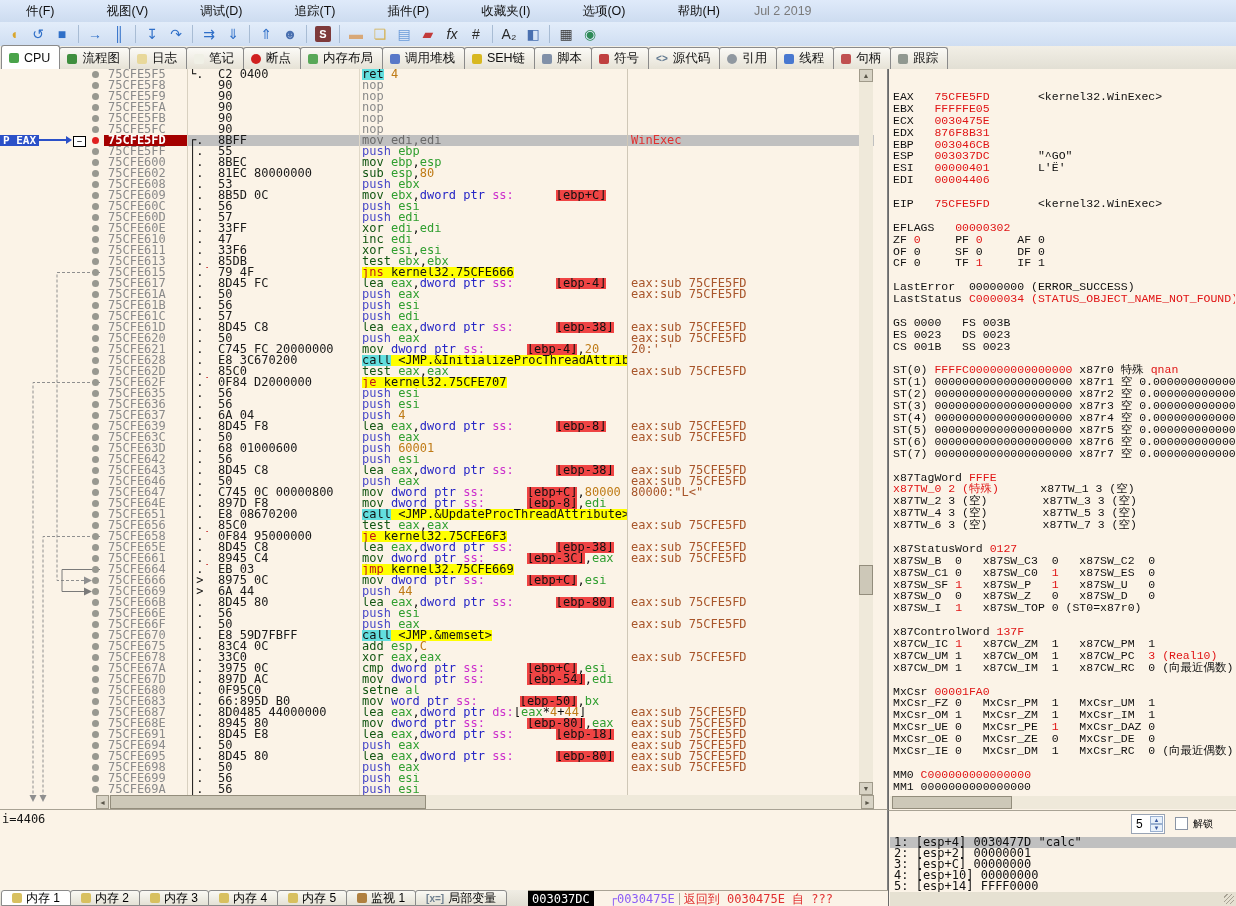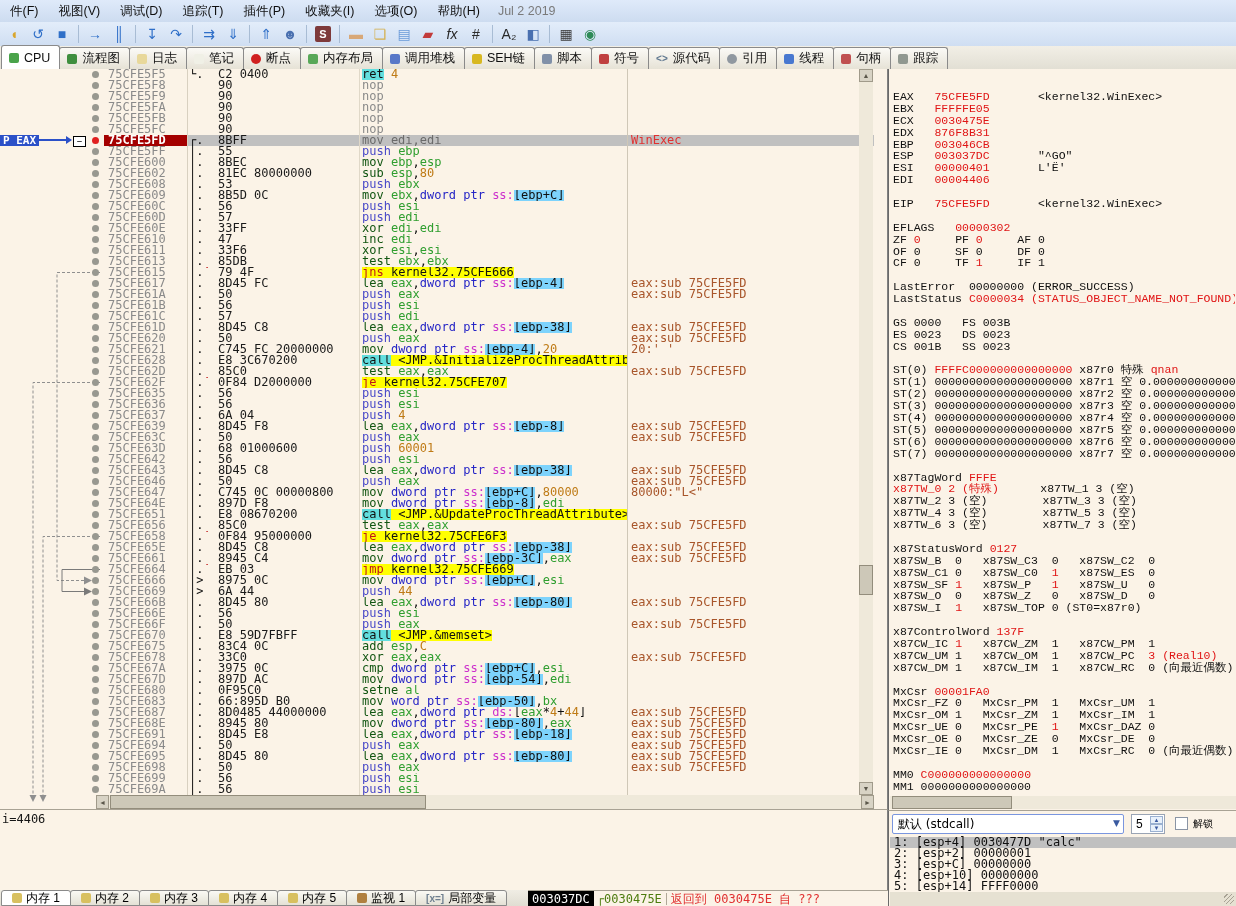--- a/index.html
+++ b/index.html
@@ -3,21 +3,21 @@
 <meta charset="utf-8">
 <style>
   html,body{margin:0;padding:0;}
   body{width:1236px;height:906px;position:relative;overflow:hidden;
        background:#fbf3e7;font-family:"Liberation Sans",sans-serif;
        -webkit-font-smoothing:none;}
   
   #menubar{position:absolute;left:0;top:0;width:1236px;height:22px;
     background:linear-gradient(#dfeafa,#cddcf0);border-bottom:1px solid #9fb6d4;
     display:flex;align-items:center;font-size:12.5px;color:#101010;}
-  .mi{padding:2px 10px;cursor:default;}
+  .mi{padding:2px 26px;cursor:default;}
   #menu-date{color:#7a7a7a;margin-left:8px;}
   #toolbar{position:absolute;left:0;top:22px;width:1236px;height:24px;
     background:linear-gradient(#e3edfa,#cfdef2);border-bottom:1px solid #aabdd6;
     display:flex;align-items:center;padding-left:2px;}
   .tbtn{width:22px;height:20px;display:flex;align-items:center;justify-content:center;
     font-size:14px;margin:0 1px;border-radius:2px;}
   .tbtn.boxed{width:16px;height:16px;margin:0 4px;font-weight:bold;font-size:11px;border-radius:2px;}
   .tsep{width:1px;height:18px;background:#a8bcd4;margin:0 4px;}
   #tabbar{position:absolute;left:0;top:46px;width:1236px;height:23px;
     background:linear-gradient(#f2efe6,#e2dfd4);display:flex;align-items:flex-end;padding-left:1px;
@@ -43,21 +43,21 @@
   .c-cmt{flex:1;padding-left:3px;color:#a8552a;}
   .drow.sel .c-addr{background:#a40000;color:#ffffff;font-weight:bold;}
   .drow.sel{background:linear-gradient(to right, transparent 104px, #c0c0c0 104px);}
   .drow.sel .c-ins{color:#6a6a6a;}
   .drow.sel .c-cmt{color:#e03030;}
   .brk{font-weight:bold;color:#000;}
   .jdn{color:#c01818;}
   
   .mn{color:#115511;} .mp{color:#4a4ac8;} .reg{color:#2f9e2f;} .num{color:#bf7b16;}
   .kw{color:#2626c6;text-align:center;} .seg{color:#cc2fcc;} .pl{color:#101010;}
-  .memx{background:#7dd3fc;color:#101010;}
+  .memx{background:#ef4444;color:#101010;margin-left:42px;}
   .hj{background:#ffff00;color:#101010;} .hjm{background:#ffff00;color:#c01818;}
   .hc{background:#62dede;color:#101010;}
   .gr{color:#8a8a8a;}
   
   #margin{position:absolute;left:0;top:0;width:104px;height:740px;}
   .bpdot{position:absolute;width:7px;height:7px;border-radius:50%;background:#989890;left:92px;}
   .bpdot.red{background:#e02020;}
   #eip-label{position:absolute;left:0;top:66px;height:11px;line-height:11px;background:#2b50c8;color:#fff;
     font-family:"DejaVu Sans Mono",monospace;font-size:11px;font-weight:bold;padding:0 3px;}
   #eip-line{position:absolute;left:38px;top:70px;width:30px;height:2px;background:#2b50c8;}
@@ -82,21 +82,21 @@
   #bottomtabs{position:absolute;left:0;top:890px;width:528px;height:16px;overflow:hidden;
     background:linear-gradient(#f0ede4,#e0ddd2);display:flex;align-items:flex-start;padding-left:1px;}
   .btab{display:flex;align-items:center;gap:4px;font-size:12px;border:1px solid #8a8a8a;
     border-radius:3px 3px 0 0;padding:2px 10px;background:linear-gradient(#faf9f4,#e4e1d5);margin-right:-1px;height:16px;box-sizing:border-box;}
   .btab.sel{background:#fff;}
   
   #stackstrip{position:absolute;left:528px;top:890px;width:360px;height:16px;background:#fbf3e7;
     font-family:"DejaVu Sans Mono",monospace;font-size:12px;display:flex;align-items:center;
     border-top:1px solid #a8a294;}
   #stack-addr{background:#000;color:#fff;padding:0 4px;height:16px;line-height:16px;}
-  #stack-frame{color:#4d7c0f;margin-left:3px;}
+  #stack-frame{color:#8b5cf6;margin-left:16px;}
   #stack-sep{width:1px;height:12px;background:#b0a898;margin:0 4px;}
   #stack-cmt{color:#e03030;}
   
   #registers{position:absolute;left:888px;top:69px;width:348px;height:741px;background:#fbf3e7;
     border-left:1px solid #6a6a6a;box-sizing:border-box;}
   #fpu-btn{position:absolute;left:1px;top:1px;right:1px;height:16px;background:#f4f0e4;
     border:1px solid #b4ae9e;border-radius:3px 3px 0 0;font-size:12px;color:#101010;
     padding:1px 0 0 6px;box-sizing:border-box;}
   #reg-lines{position:absolute;left:4px;top:22px;width:342px;height:702px;overflow:hidden;
     font-family:Liberation Mono, monospace;font-size:11.5px;}
@@ -495,24 +495,20 @@
       <div class="rline"></div>
       <div class="rline"><span class="k">MM0 </span><span class="r">C000000000000000</span></div>
       <div class="rline"><span class="k">MM1 0000000000000000</span></div>
     </div>
   <div id="rhscroll" class="sb" style="position:absolute;">
     <div class="sthumb" style="left:2px;top:0;width:120px;height:13px;"></div>
   </div>
 </div>
 
 <div id="argspanel">
-  <div id="cc-select">
-    <span>默认 (stdcall)</span>
-    <span id="cc-arrow">▼</span>
-  </div>
   <div id="depth-spin">
     <span id="depth-val">5</span>
     <span class="spinb" style="top:1px;">▲</span>
     <span class="spinb" style="bottom:1px;">▼</span>
   </div>
   <div id="unlock-box"></div>
   <div id="unlock-label">解锁</div>
   <div id="arg-rows">
       <div class="arow sel">1: [esp+4] 0030477D "calc"</div>
       <div class="arow">2: [esp+2] 00000001</div>

